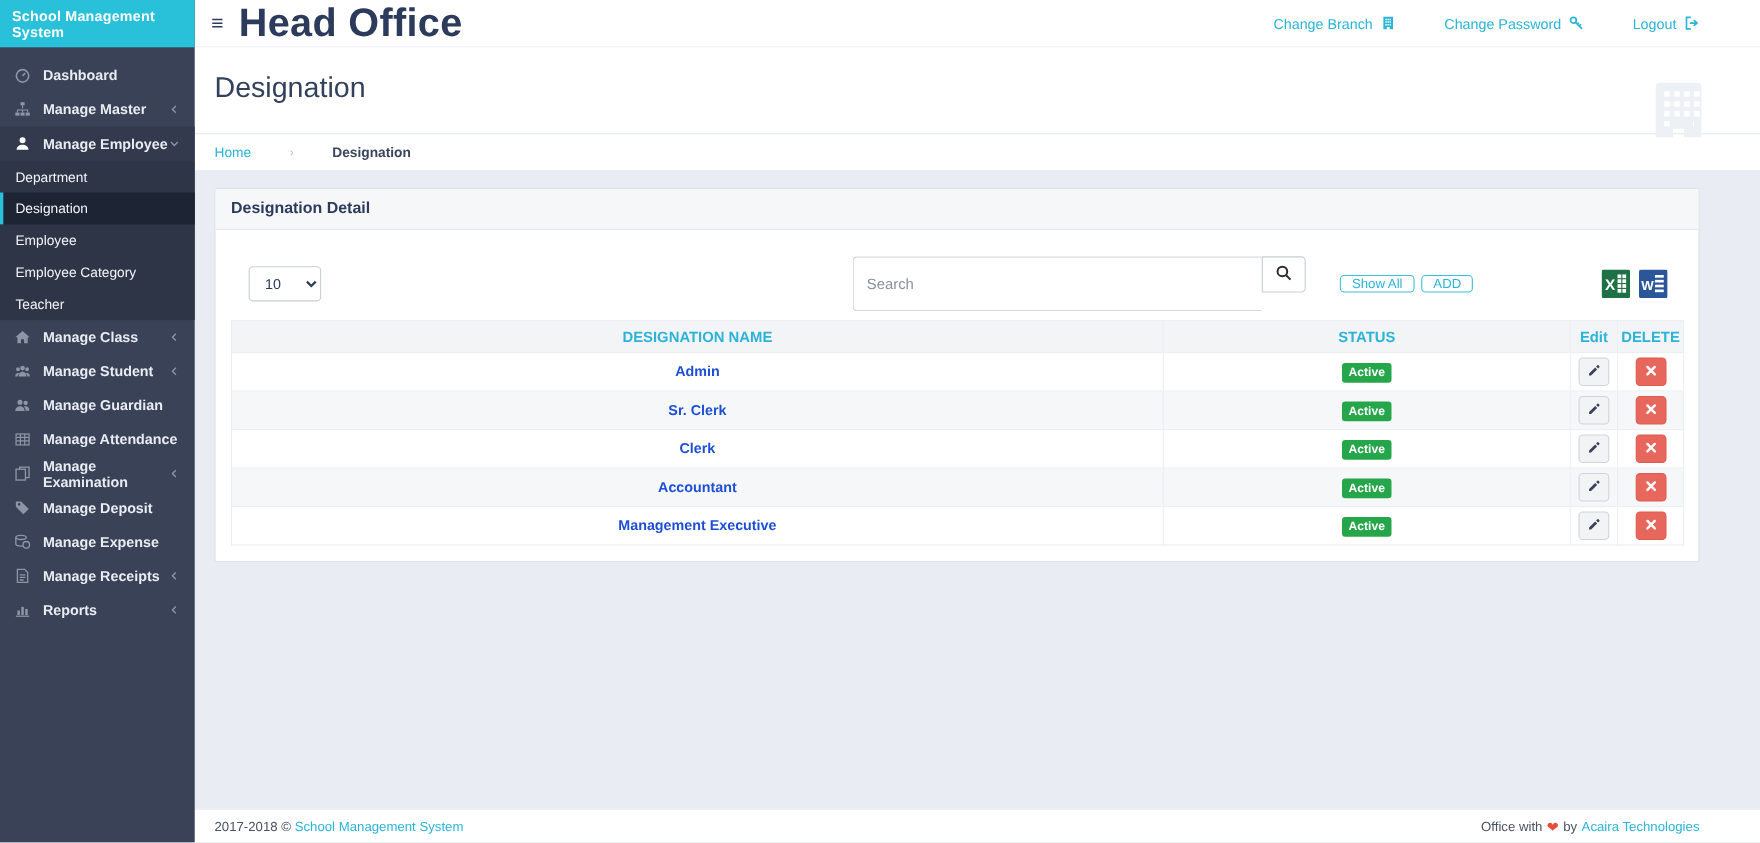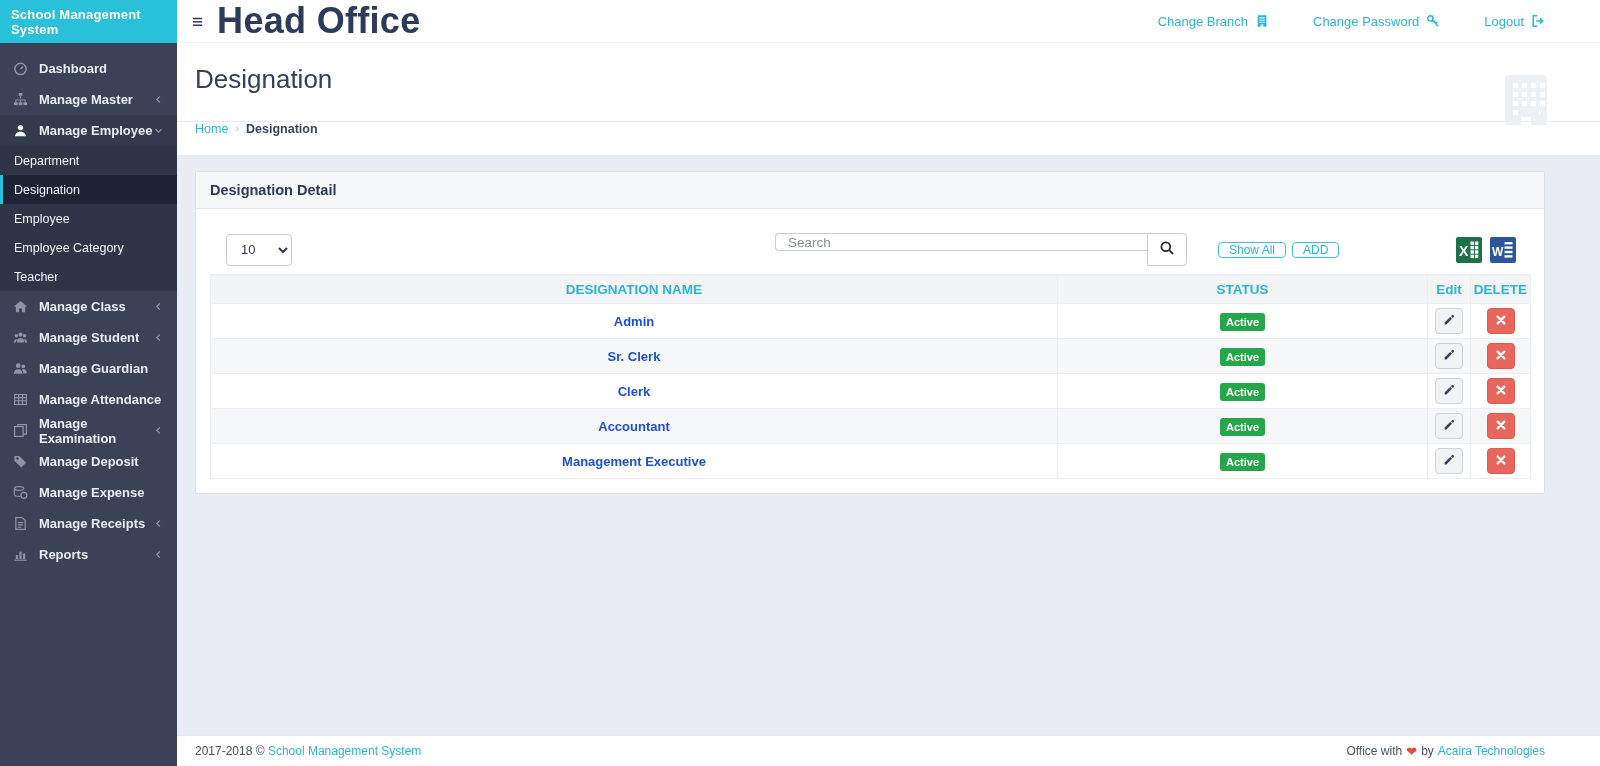--- a/index.html
+++ b/index.html
@@ -31,40 +31,40 @@
   .app-title { font-size:36px; font-weight:bold; color:#2c3a5c; margin-left:14px; letter-spacing:.3px; }
   .top-links { margin-left:auto; display:flex; align-items:flex-end; gap:44px; }
   .top-link { color:#2ab4d8; font-size:13px; display:flex; align-items:center; gap:7px; cursor:pointer; }
   .top-link svg { display:block; }
 
   .page-header { background:#fff; height:79px; padding:21px 0 0 18px; border-bottom:1px solid #e8ebf0;
                  position:relative; flex:none; }
   .page-title { font-size:26px; font-weight:500; color:#33415c; }
   .watermark { position:absolute; right:53px; top:32px; }
 
-  .breadcrumb-bar { background:#fff; height:33px; display:flex; align-items:flex-start; padding-left:18px;
-                    font-size:12.5px; box-shadow:0 1px 0 #e2e6ec; flex:none; }
+  .breadcrumb-bar { background:#fff; height:33px; display:flex; align-items:center; padding-left:18px;
+                    font-size:12.5px; box-shadow:0 1px 0 #e2e6ec; flex:none;gap:28px; }
   .crumb-home { color:#2ab4d8; cursor:pointer; }
   .crumb-sep { color:#b6bcc7; margin:0 7px; font-size:11px; }
   .crumb-cur { color:#3a455c; font-weight:600; }
 
   .content { flex:1; padding:16px 55px 0 18px; background:#e9ecf2; }
 
   
   .panel { background:#fff; border:1px solid #dde1e8; border-radius:2px; }
   .panel-header { background:#f6f7f9; border-bottom:1px solid #e4e7ed; padding:9px 14px; }
   .panel-title { font-size:14.5px; font-weight:bold; color:#2c3a5c; }
   .panel-body { padding:24px 14px 14px; }
 
   .controls { display:flex; align-items:center; margin-bottom:8px; }
   .page-size { width:66px; height:32px; margin-left:16px; border:1px solid #c9cdd4; border-radius:4px;
                background:#fff; font-size:13px; color:#2c3a5c; padding:0 6px 0 10px;
                font-family:"Liberation Sans",sans-serif; }
   .search-group { display:flex; margin-left:483px; }
-  .search-input { width:372px; height:18px; border:1px solid #c9cdd4; border-right:none;
+  .search-input { width:372px; height:50px; border:1px solid #c9cdd4; border-right:none;
                   border-radius:4px 0 0 4px; padding:0 12px; font-size:13.5px; color:#333;
                   font-family:"Liberation Sans",sans-serif; }
   .search-input::placeholder { color:#8a9099; }
   .search-btn { width:40px; height:33px; border:1px solid #c9cdd4; border-radius:0 4px 4px 0;
                 background:#fff; display:flex; align-items:center; justify-content:center; cursor:pointer; }
   .btn-outline { height:16px; border:1px solid #3bc0dc; color:#2ab4d8; background:#fff; border-radius:4px;
                  font-size:12px; padding:0 10px; cursor:pointer; font-family:"Liberation Sans",sans-serif; }
   .show-all { margin-left:31px; }
   .add-btn { margin-left:6px; }
   .export-group { margin-left:auto; display:flex; gap:8px; margin-right:14px; }

